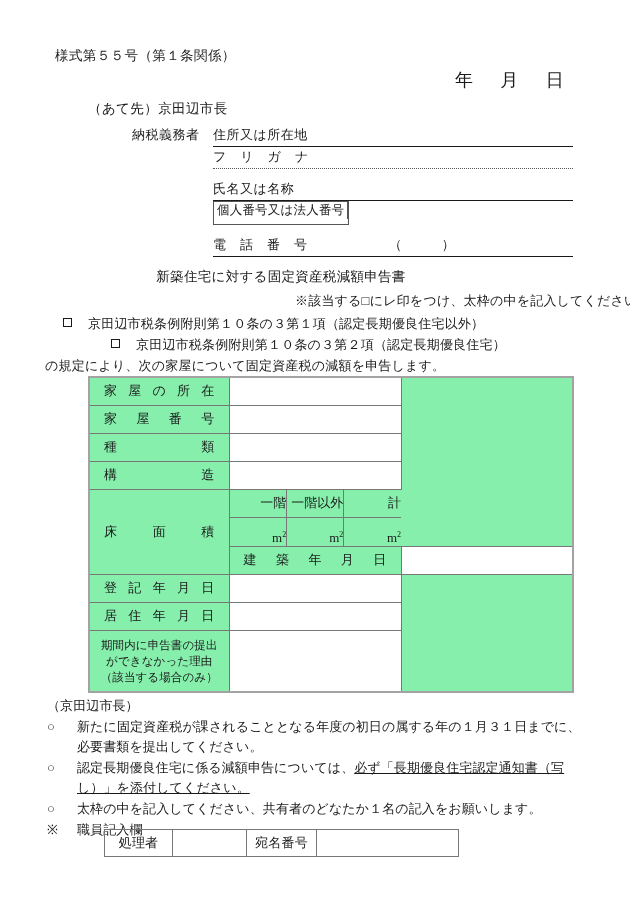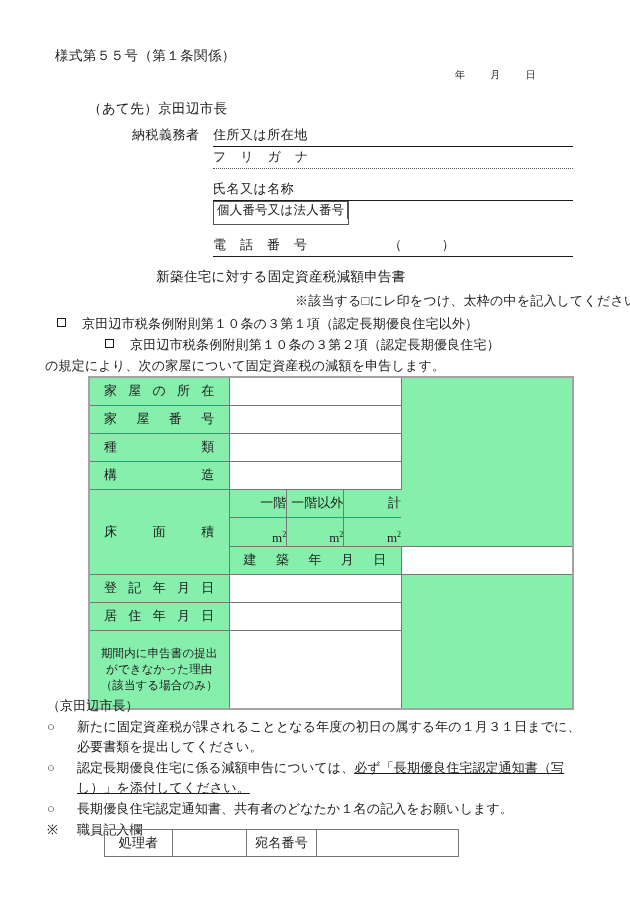--- a/index.html
+++ b/index.html
@@ -27,21 +27,21 @@
     left: 55px;
     top: 47px;
     font-size: 13.5px;
     letter-spacing: 0.4px;
     white-space: nowrap;
   }
   .date-line {
     position: absolute;
     left: 455px;
     top: 68px;
-    font-size: 10px;
+    font-size: 18px;
     letter-spacing: 0.4px;
     white-space: nowrap;
   }
   .date-line span { margin-right: 22px; }
   .date-line span:last-child { margin-right: 0; }
 
   .addressee {
     position: absolute;
     left: 88px;
     top: 100px;
@@ -126,21 +126,21 @@
     left: 295px;
     top: 292px;
     font-size: 13px;
     letter-spacing: 0.2px;
     white-space: nowrap;
   }
 
   
   .chk-line {
     position: absolute;
-    left: 57px;
+    left: 63px;
     font-size: 13px;
     letter-spacing: 0.2px;
     white-space: nowrap;
   }
   .chk-1 { top: 315px; }
   .chk-2 { top: 336px; padding-left: 48px; }
   .chk-box {
     display: inline-block;
     width: 9px;
     height: 9px;
@@ -200,21 +200,21 @@
     height: 25px;
   }
   .area-unit {
     text-align: right;
     font-size: 12px;
     padding-right: 6px;
     height: 27px;
     vertical-align: bottom;
   }
   .sup { font-size: 8px; vertical-align: super; }
-  .reason-row td { height: 79px; }
+  .reason-row td { height: 62px; }
   .reason-row td.lbl { vertical-align: middle; }
 
   
   .notes {
     position: absolute;
     left: 47px;
     top: 697px;
     width: 545px;
     font-size: 13px;
     letter-spacing: 0.1px;
@@ -405,21 +405,21 @@
       <div class="note-body">新たに固定資産税が課されることとなる年度の初日の属する年の１月３１日までに、必要書類を提出してください。</div>
     </div>
 
     <div class="note-item">
       <div class="note-mark">○</div>
       <div class="note-body"><span>認定長期優良住宅に係る減額申告については、</span><span class="u">必ず「長期優良住宅認定通知書（写し）」を添付してください。</span></div>
     </div>
 
     <div class="note-item">
       <div class="note-mark">○</div>
-      <div class="note-body">長期優良住宅認定通知書、共有者のどなたか１名の記入をお願いします。</div>
+      <div class="note-body">太枠の中を記入してください、共有者のどなたか１名の記入をお願いします。</div>
     </div>
 
     <div class="note-item">
       <div class="note-mark">※</div>
       <div class="note-body">職員記入欄</div>
     </div>
   </div>
 
   <table class="staff-table">
     <tbody>

